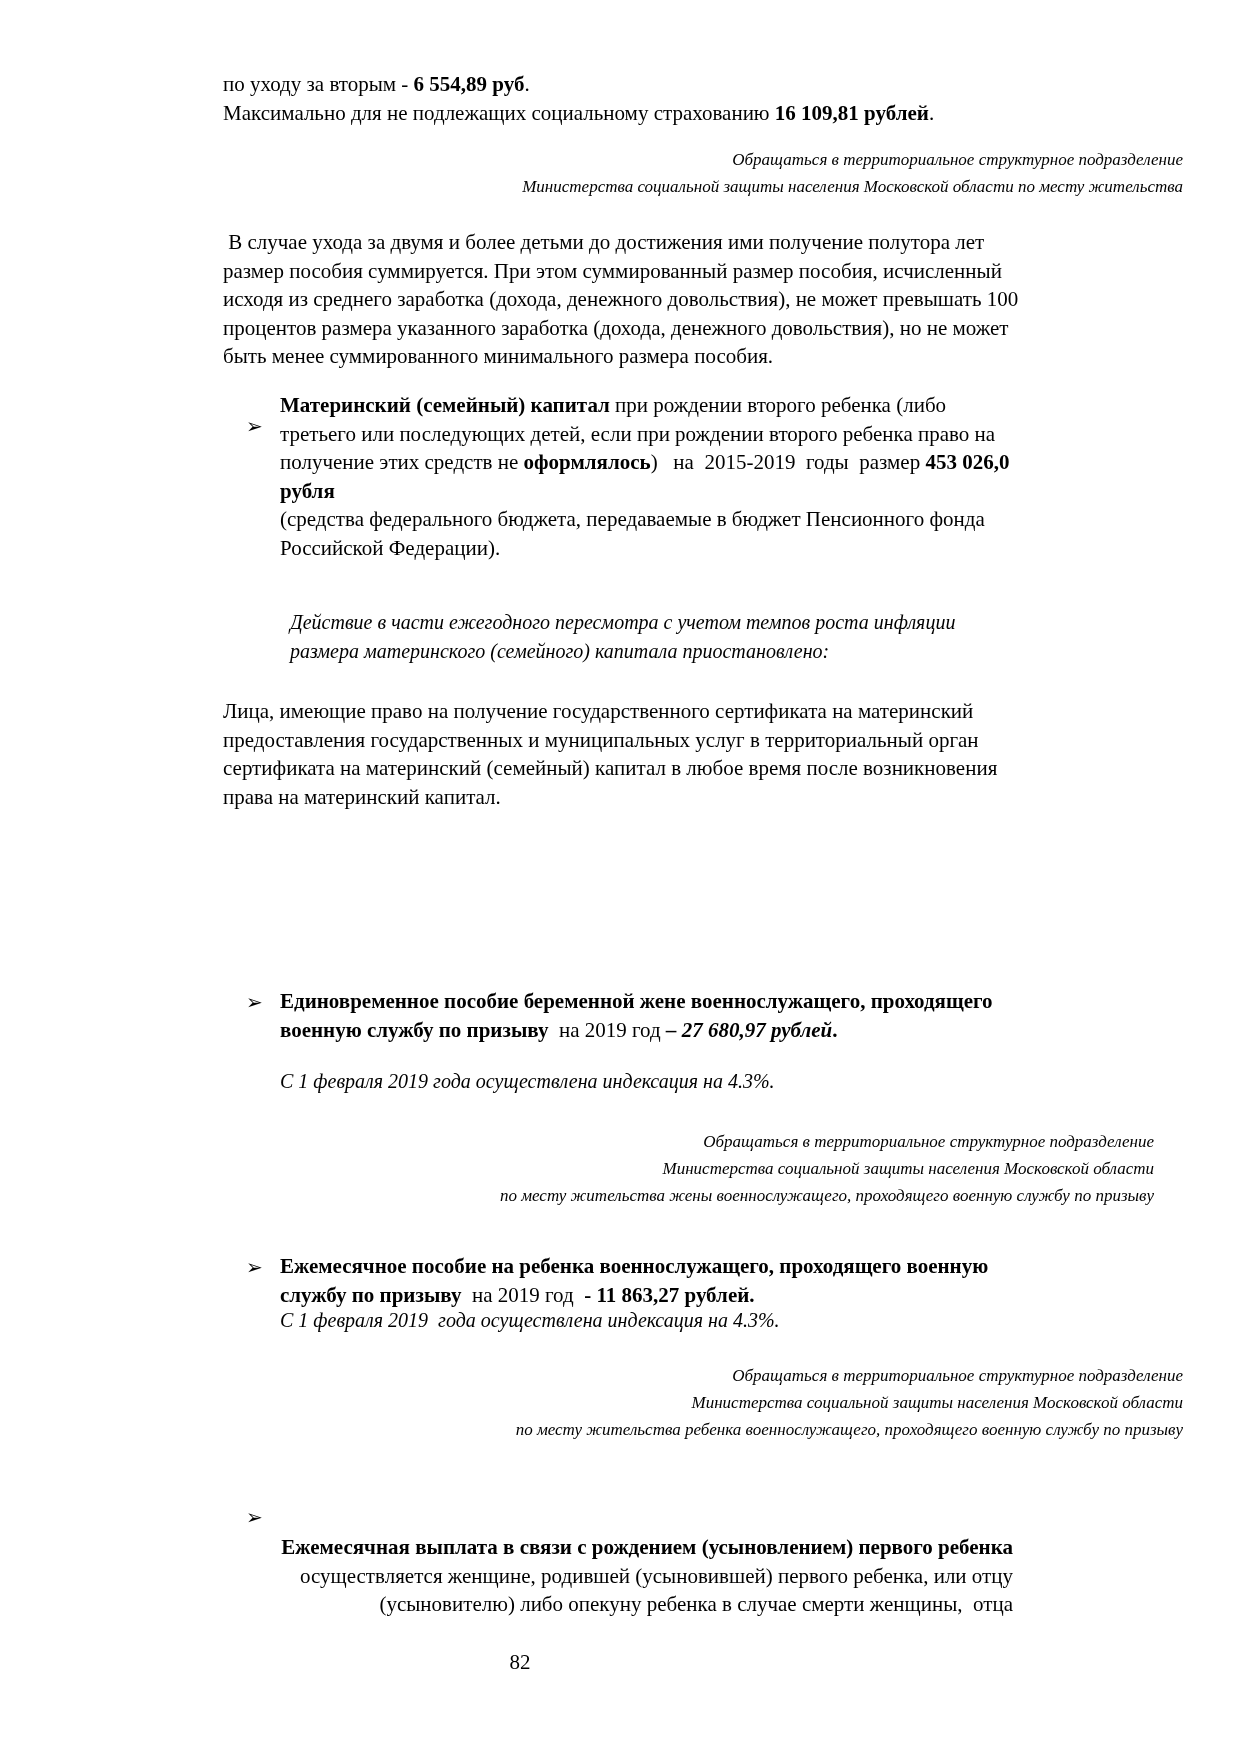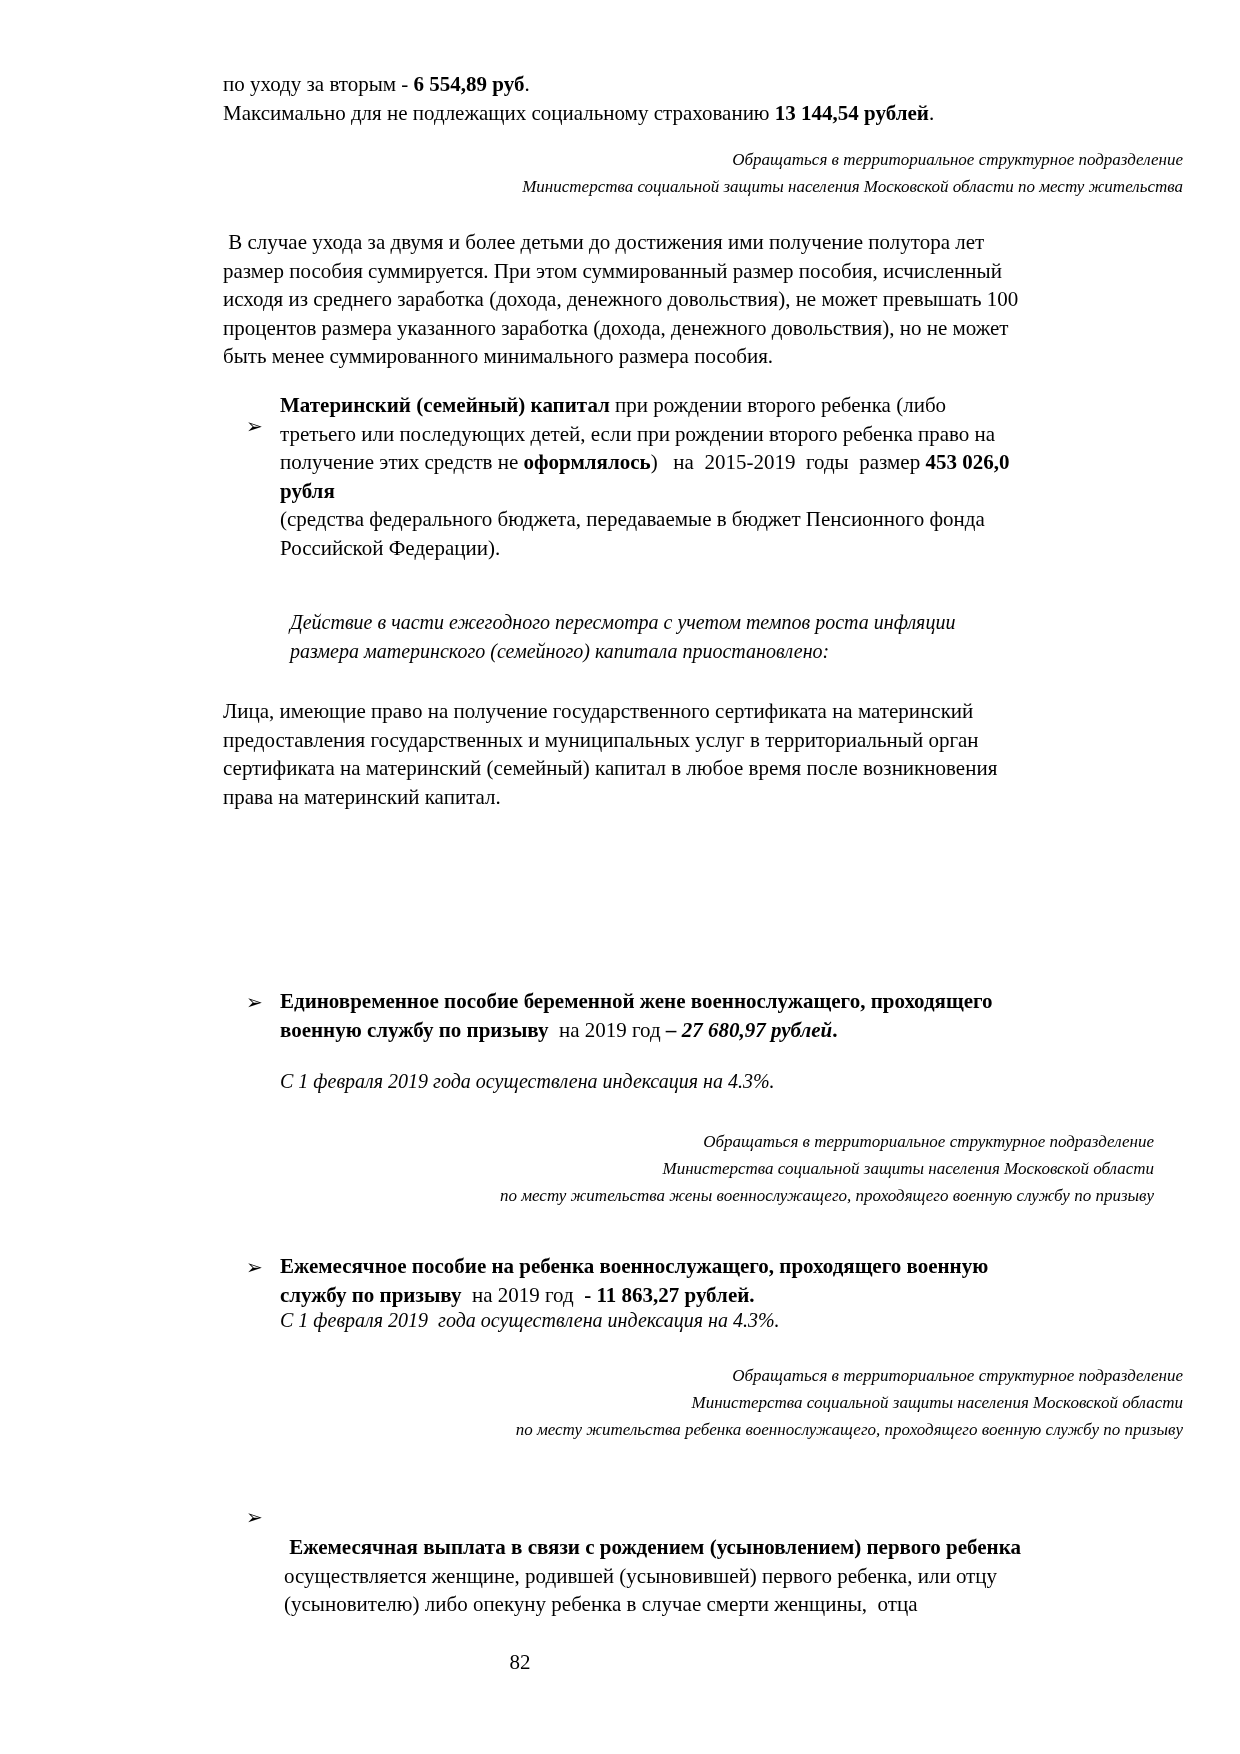--- a/index.html
+++ b/index.html
@@ -16,21 +16,21 @@
   .line { white-space: nowrap; }
   .pnum { position: absolute; left: 0; width: 1040px; text-align: center; top: 1650px; font-size: 21px; }
 </style>
 </head>
 <body>
 
 <div class="page">
 
   <div class="blk" style="left:223px; top:70px;">
     <div class="line"><span>по уходу за вторым  -  </span><span class="b">6 554,89 руб</span><span>.</span></div>
-    <div class="line"><span>Максимально  для не подлежащих социальному страхованию   </span><span class="b">13 144,54 рублей</span><span>.</span></div>
+    <div class="line"><span>Максимально  для не подлежащих социальному страхованию   </span><span class="b">16 109,81 рублей</span><span>.</span></div>
   </div>
 
   <div class="addr" style="right:57px; top:146px;">
     <div>Обращаться в территориальное структурное подразделение</div>
     <div>Министерства социальной защиты населения Московской области по месту жительства</div>
   </div>
 
   <div class="blk" style="left:223px; top:228px;">
     <div class="line" style="white-space:pre"> В случае ухода за двумя и более детьми до достижения ими получение полутора лет</div>
     <div class="line">размер пособия суммируется. При этом суммированный размер пособия, исчисленный</div>
@@ -85,21 +85,21 @@
     <div class="line" style="white-space:pre">С 1 февраля 2019  года осуществлена индексация на 4.3%.</div>
   </div>
 
   <div class="addr" style="right:57px; top:1362px;">
     <div>Обращаться в территориальное структурное подразделение</div>
     <div>Министерства социальной защиты населения Московской области</div>
     <div>по месту жительства ребенка военнослужащего, проходящего военную службу по призыву</div>
   </div>
 
   <span class="arrow" style="left:246px; top:1503px;">➢</span>
-  <div class="blk" style="left:284px; top:1533px;">
+  <div class="blk" style="left:276px; top:1533px;text-align:right;">
     <div class="line b" style="white-space:pre"> Ежемесячная выплата в связи с рождением (усыновлением) первого ребенка</div>
     <div class="line">осуществляется женщине, родившей (усыновившей) первого ребенка, или отцу</div>
     <div class="line" style="white-space:pre">(усыновителю) либо опекуну ребенка в случае смерти женщины,  отца</div>
   </div>
 
   <div class="pnum">82</div>
 
 </div>
 
 </body></html>

